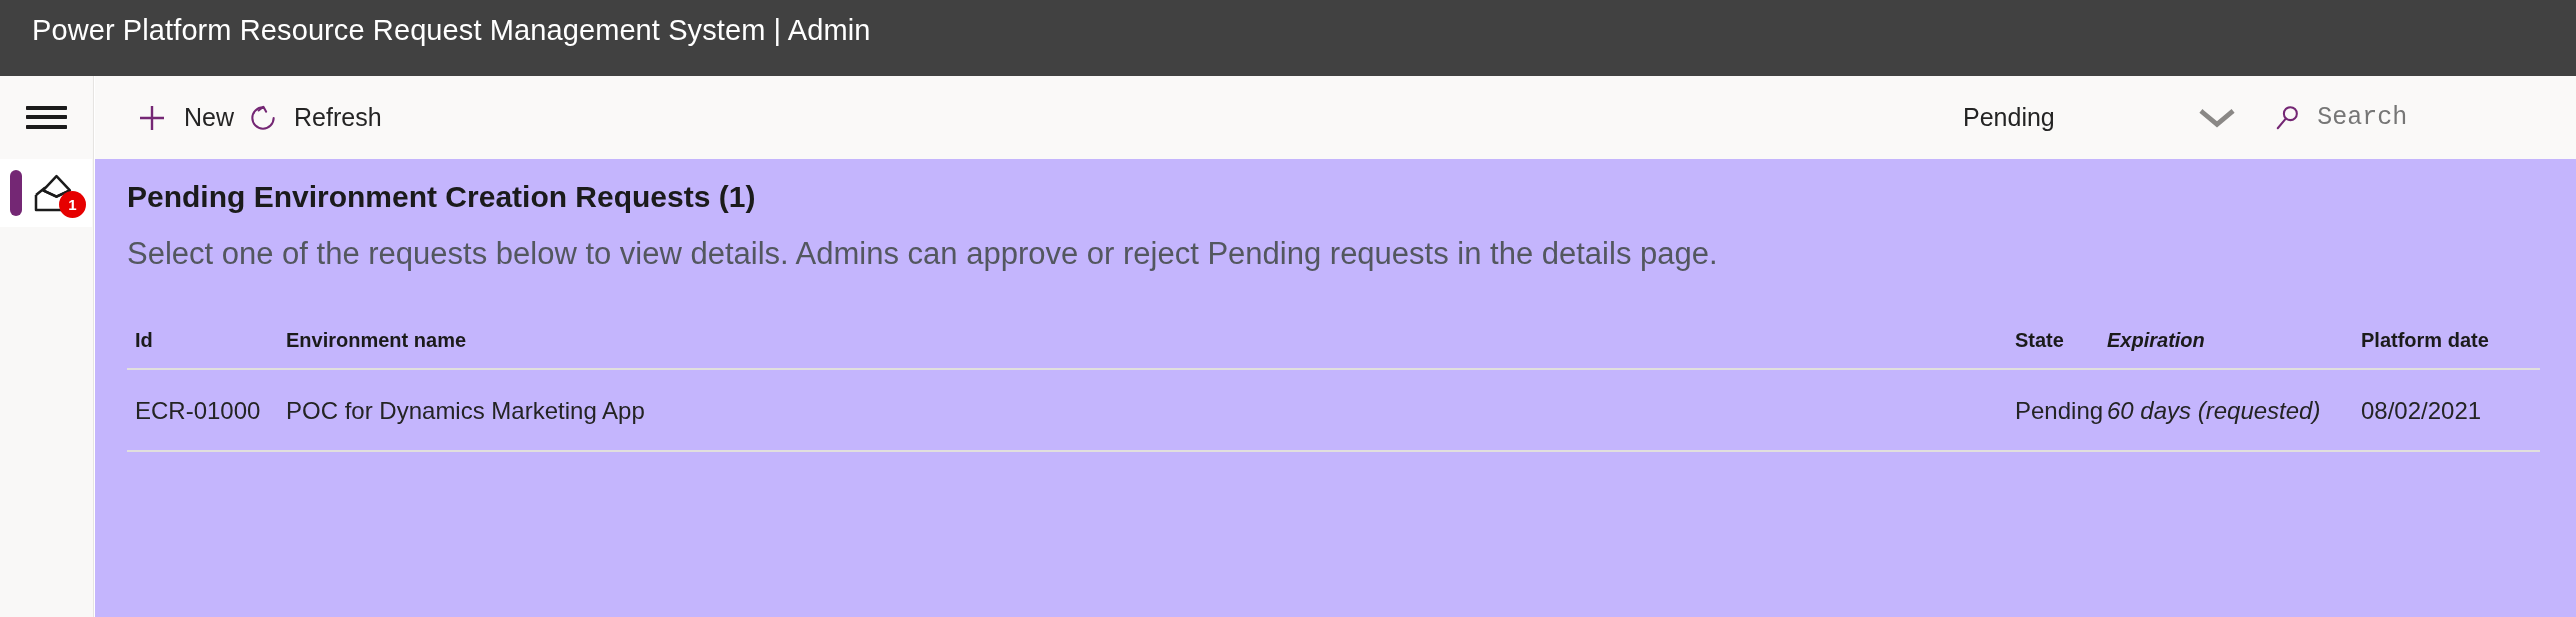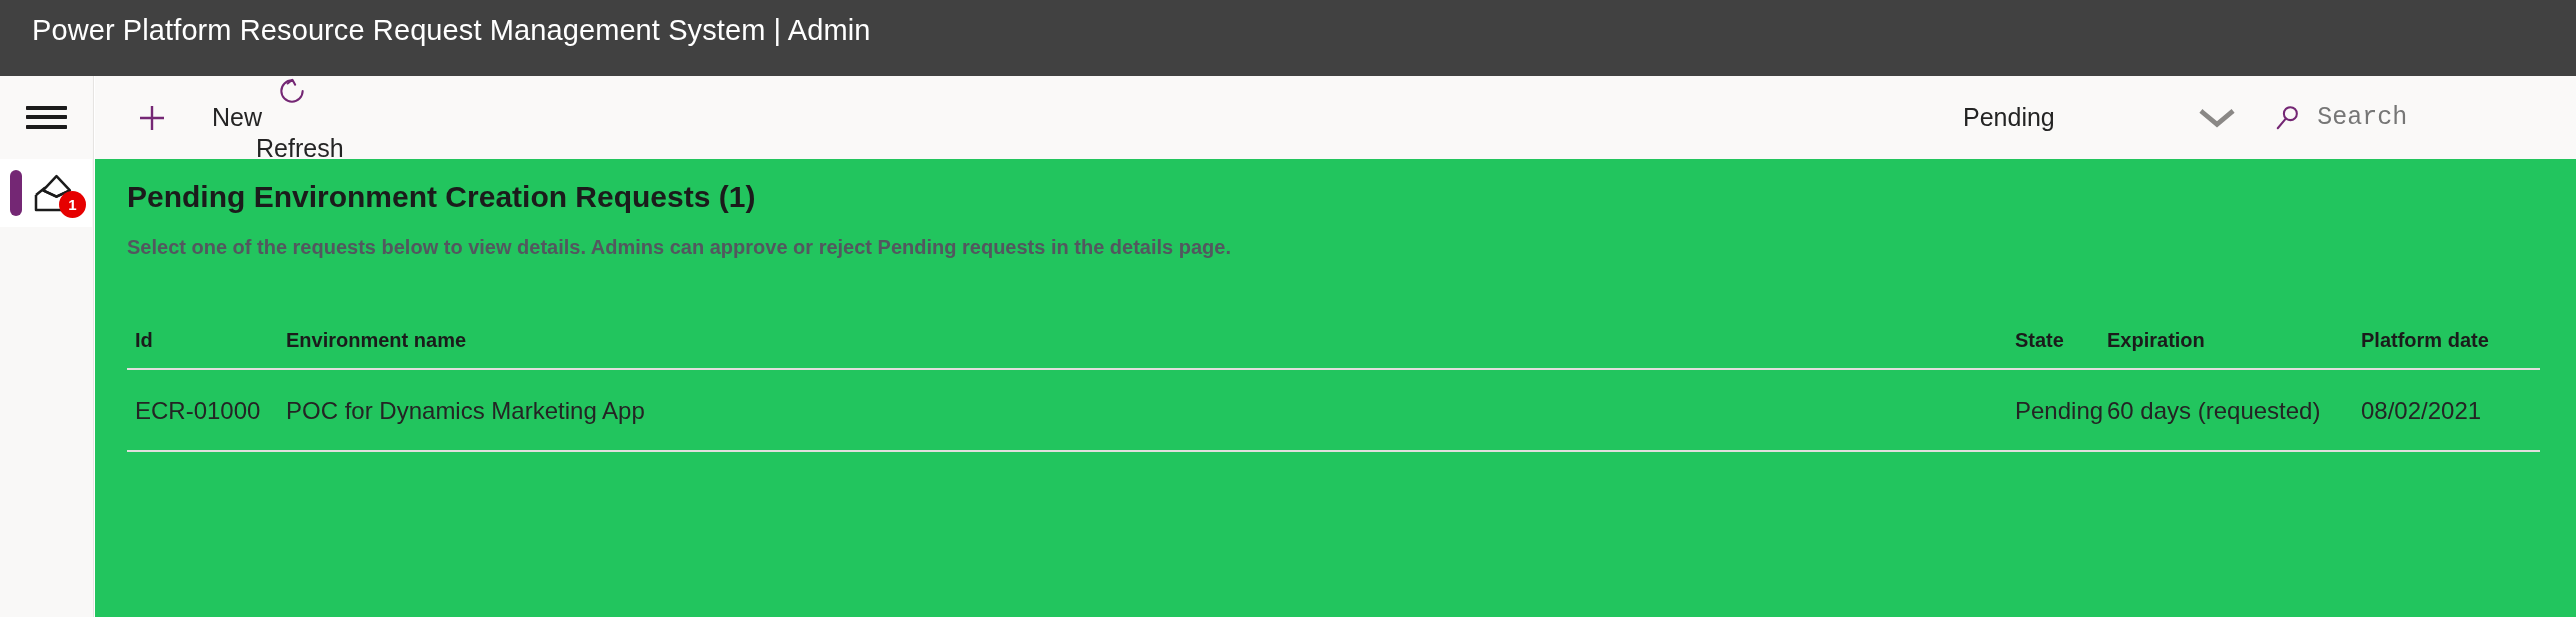--- a/index.html
+++ b/index.html
@@ -74,28 +74,28 @@
     position:absolute;left:95px;top:76px;width:2481px;height:83px;
     background:#faf9f8;
     box-sizing:border-box;
   }
   .cmd-btn{
     position:absolute;top:0;height:83px;
     display:flex;align-items:center;
     background:transparent;border:none;padding:0;
     font-family:"Liberation Sans", sans-serif;
     font-size:25px;color:#242424;
-    cursor:pointer;white-space:nowrap;gap:28px;
+    cursor:pointer;white-space:nowrap;
   }
   .cmd-btn .glyph{
     display:inline-flex;align-items:center;justify-content:center;
     margin-right:16px;
   }
   #btn-new{left:41px;}
-  #btn-refresh{left:161px;flex-direction:column;}
+  #btn-refresh{left:153px;}
 
   .filter-value{
     position:absolute;top:0;height:83px;left:1868px;
     display:flex;align-items:center;
     font-size:25px;color:#242424;white-space:nowrap;
     background:transparent;border:none;padding:0;
     font-family:"Liberation Sans", sans-serif;
     cursor:pointer;
   }
   #filter-chevron{
@@ -108,29 +108,29 @@
   }
   #search-box .search-glyph{margin-right:14.3px;display:flex;align-items:center;}
   #search-box .search-ph{
     font-size:25px;color:#767676;white-space:nowrap;
     font-family:Liberation Mono, monospace;
   }
 
   
   #content{
     position:absolute;left:95px;top:159px;width:2481px;height:459px;
-    background:#22c55e;
+    background:#c4b5fd;
   }
   #page-title{
     position:absolute;left:32px;top:20.7px;
     font-size:30px;font-weight:700;color:#1b1b1b;white-space:nowrap;
   }
   #page-subtitle{
     position:absolute;left:32px;top:77px;
-    font-size:20px;font-weight:700;color:#53575f;white-space:nowrap;
+    font-size:31px;font-weight:400;color:#53575f;white-space:nowrap;
   }
 
   
   #requests-table{
     position:absolute;left:32px;top:151px;width:2413px;
   }
   .trow{
     position:relative;width:2413px;height:100%;
   }
   .thead{height:60px;}
@@ -140,21 +140,21 @@
   }
   .cell{
     position:absolute;white-space:nowrap;
     display:flex;align-items:center;height:100%;
   }
   .thead .cell{font-size:20px;font-weight:700;color:#1b1b1b;}
   .tbody-row .cell{font-size:24px;font-weight:400;color:#242424;}
   .col-id{left:8px;}
   .col-env{left:159px;}
   .col-state{left:1888px;}
-  .col-exp{left:1980px;}
+  .col-exp{left:1980px;font-style:italic;}
   .col-created{left:2234px;}
 </style>
 </head>
 <body>
 
 <div id="titlebar">
   <div class="title">Power Platform Resource Request Management System | Admin</div>
 </div>
 
 <div id="rail">

